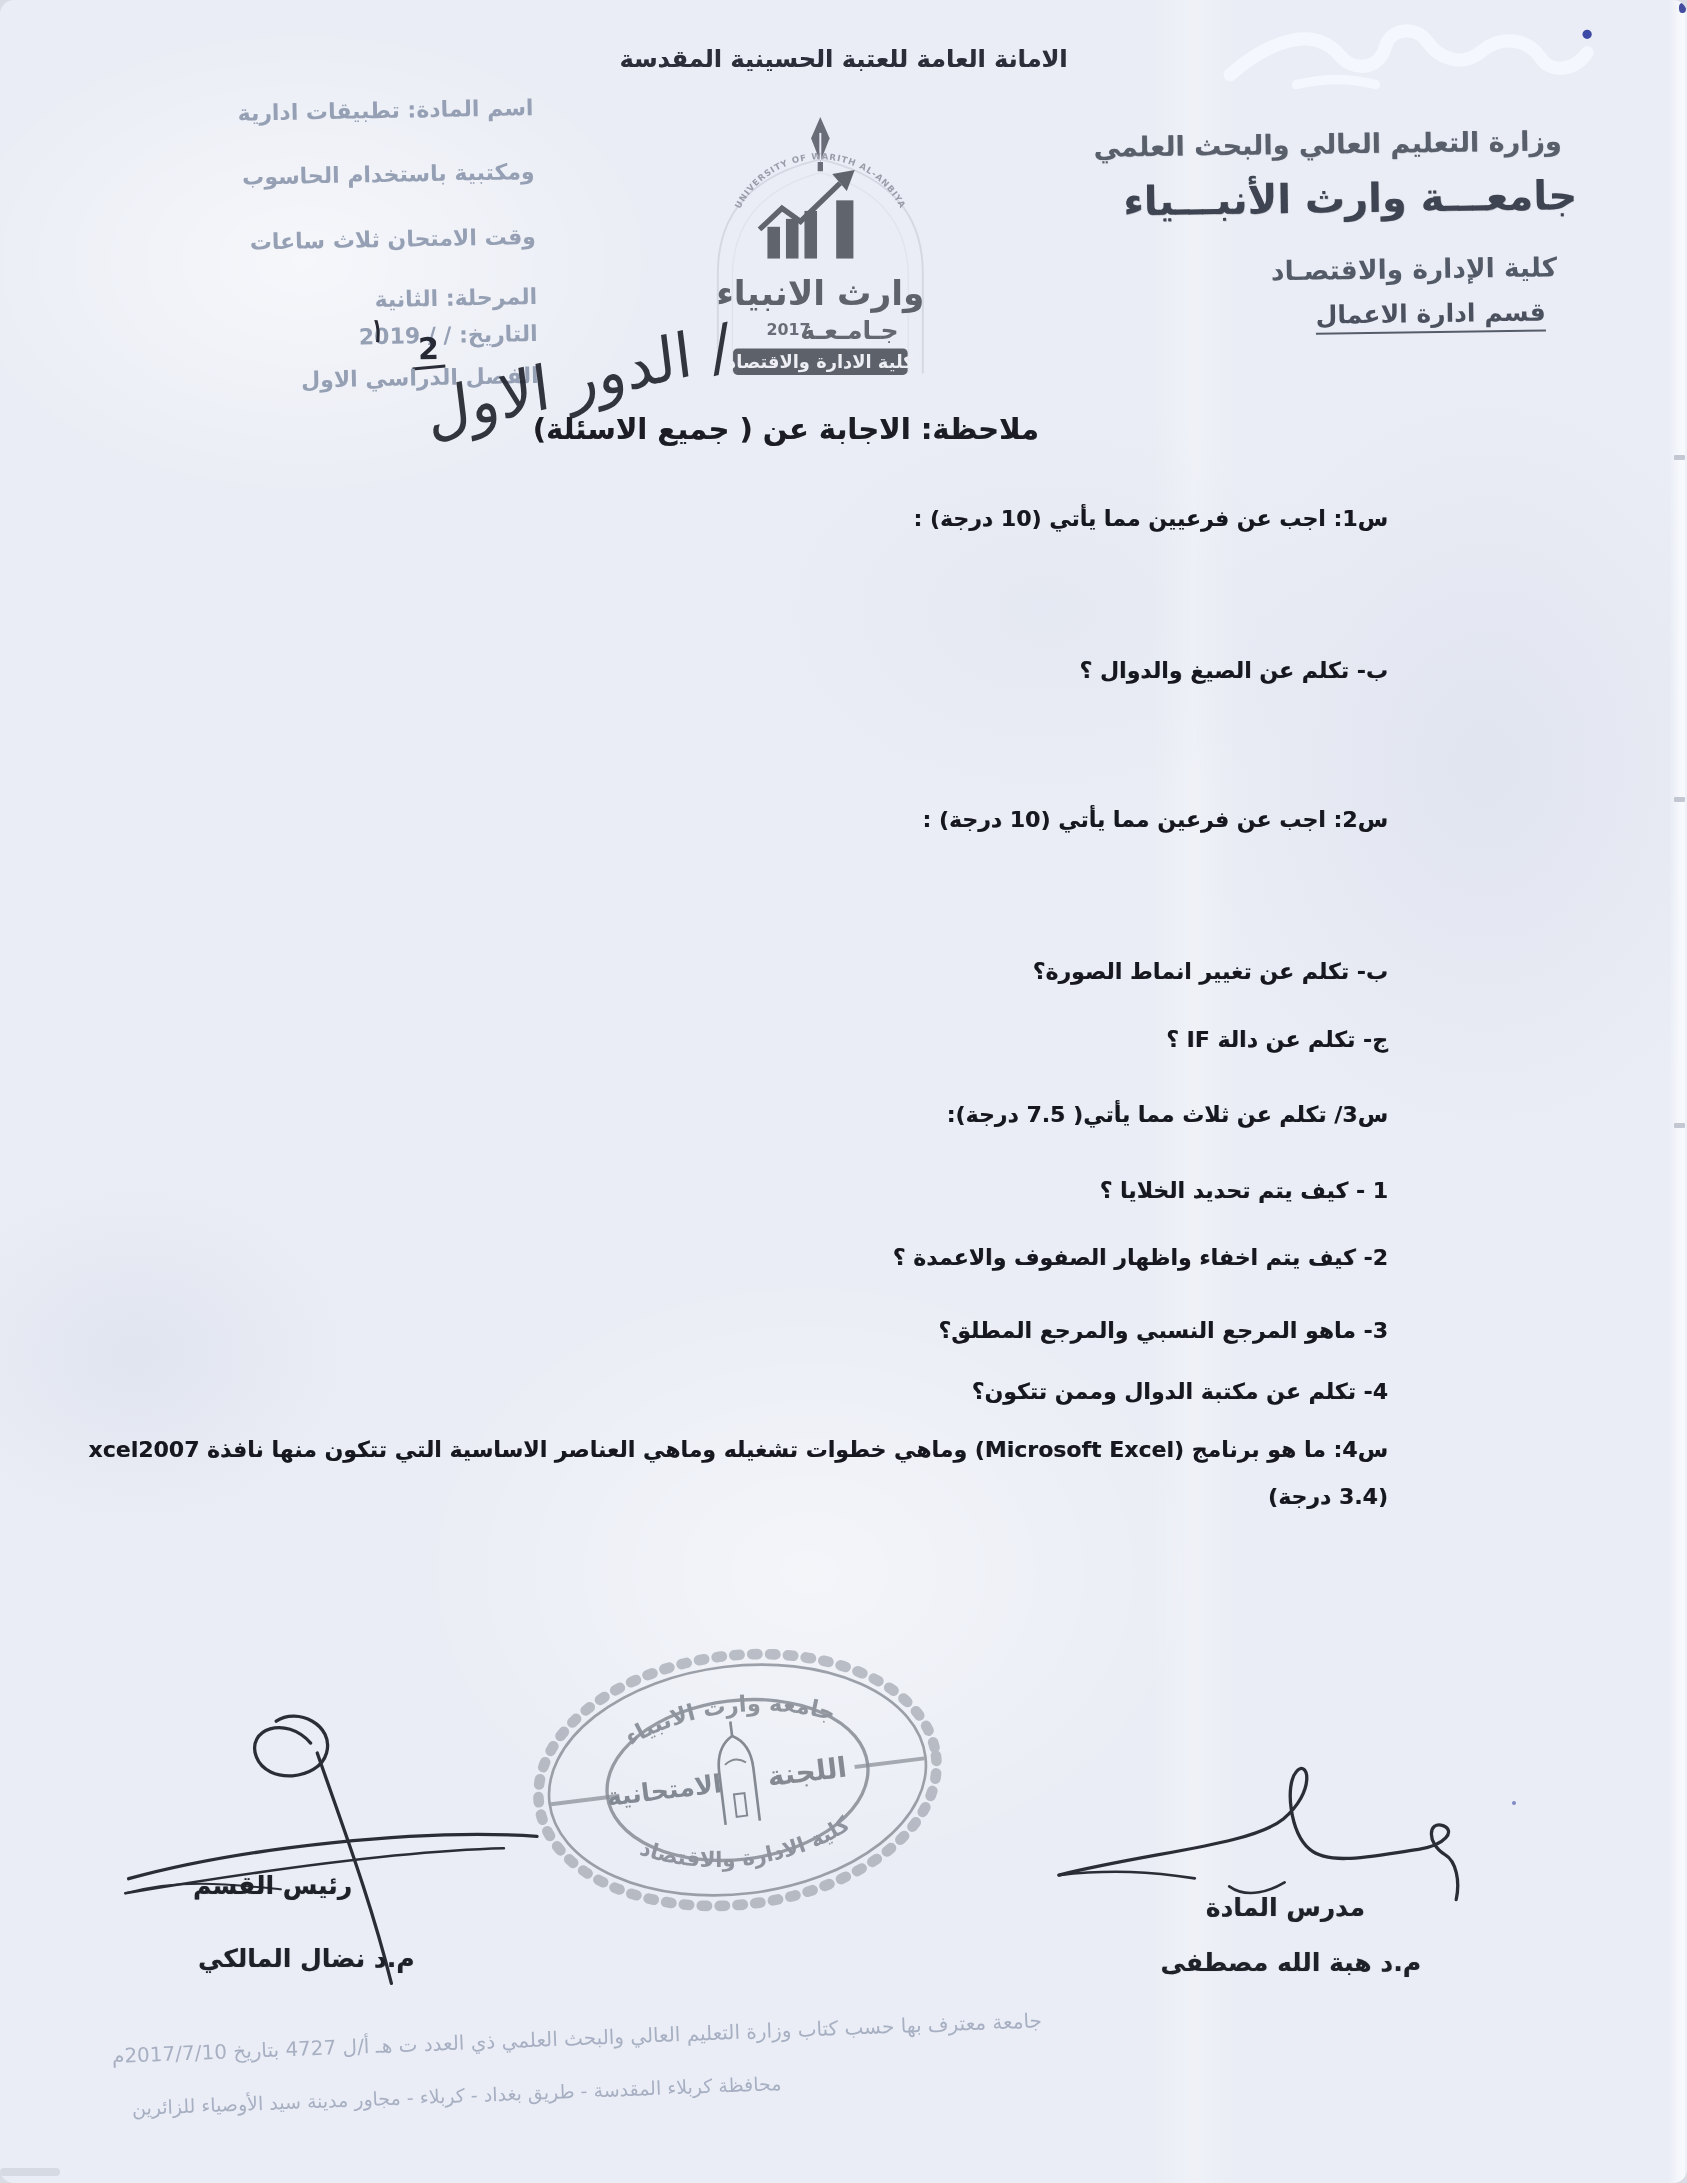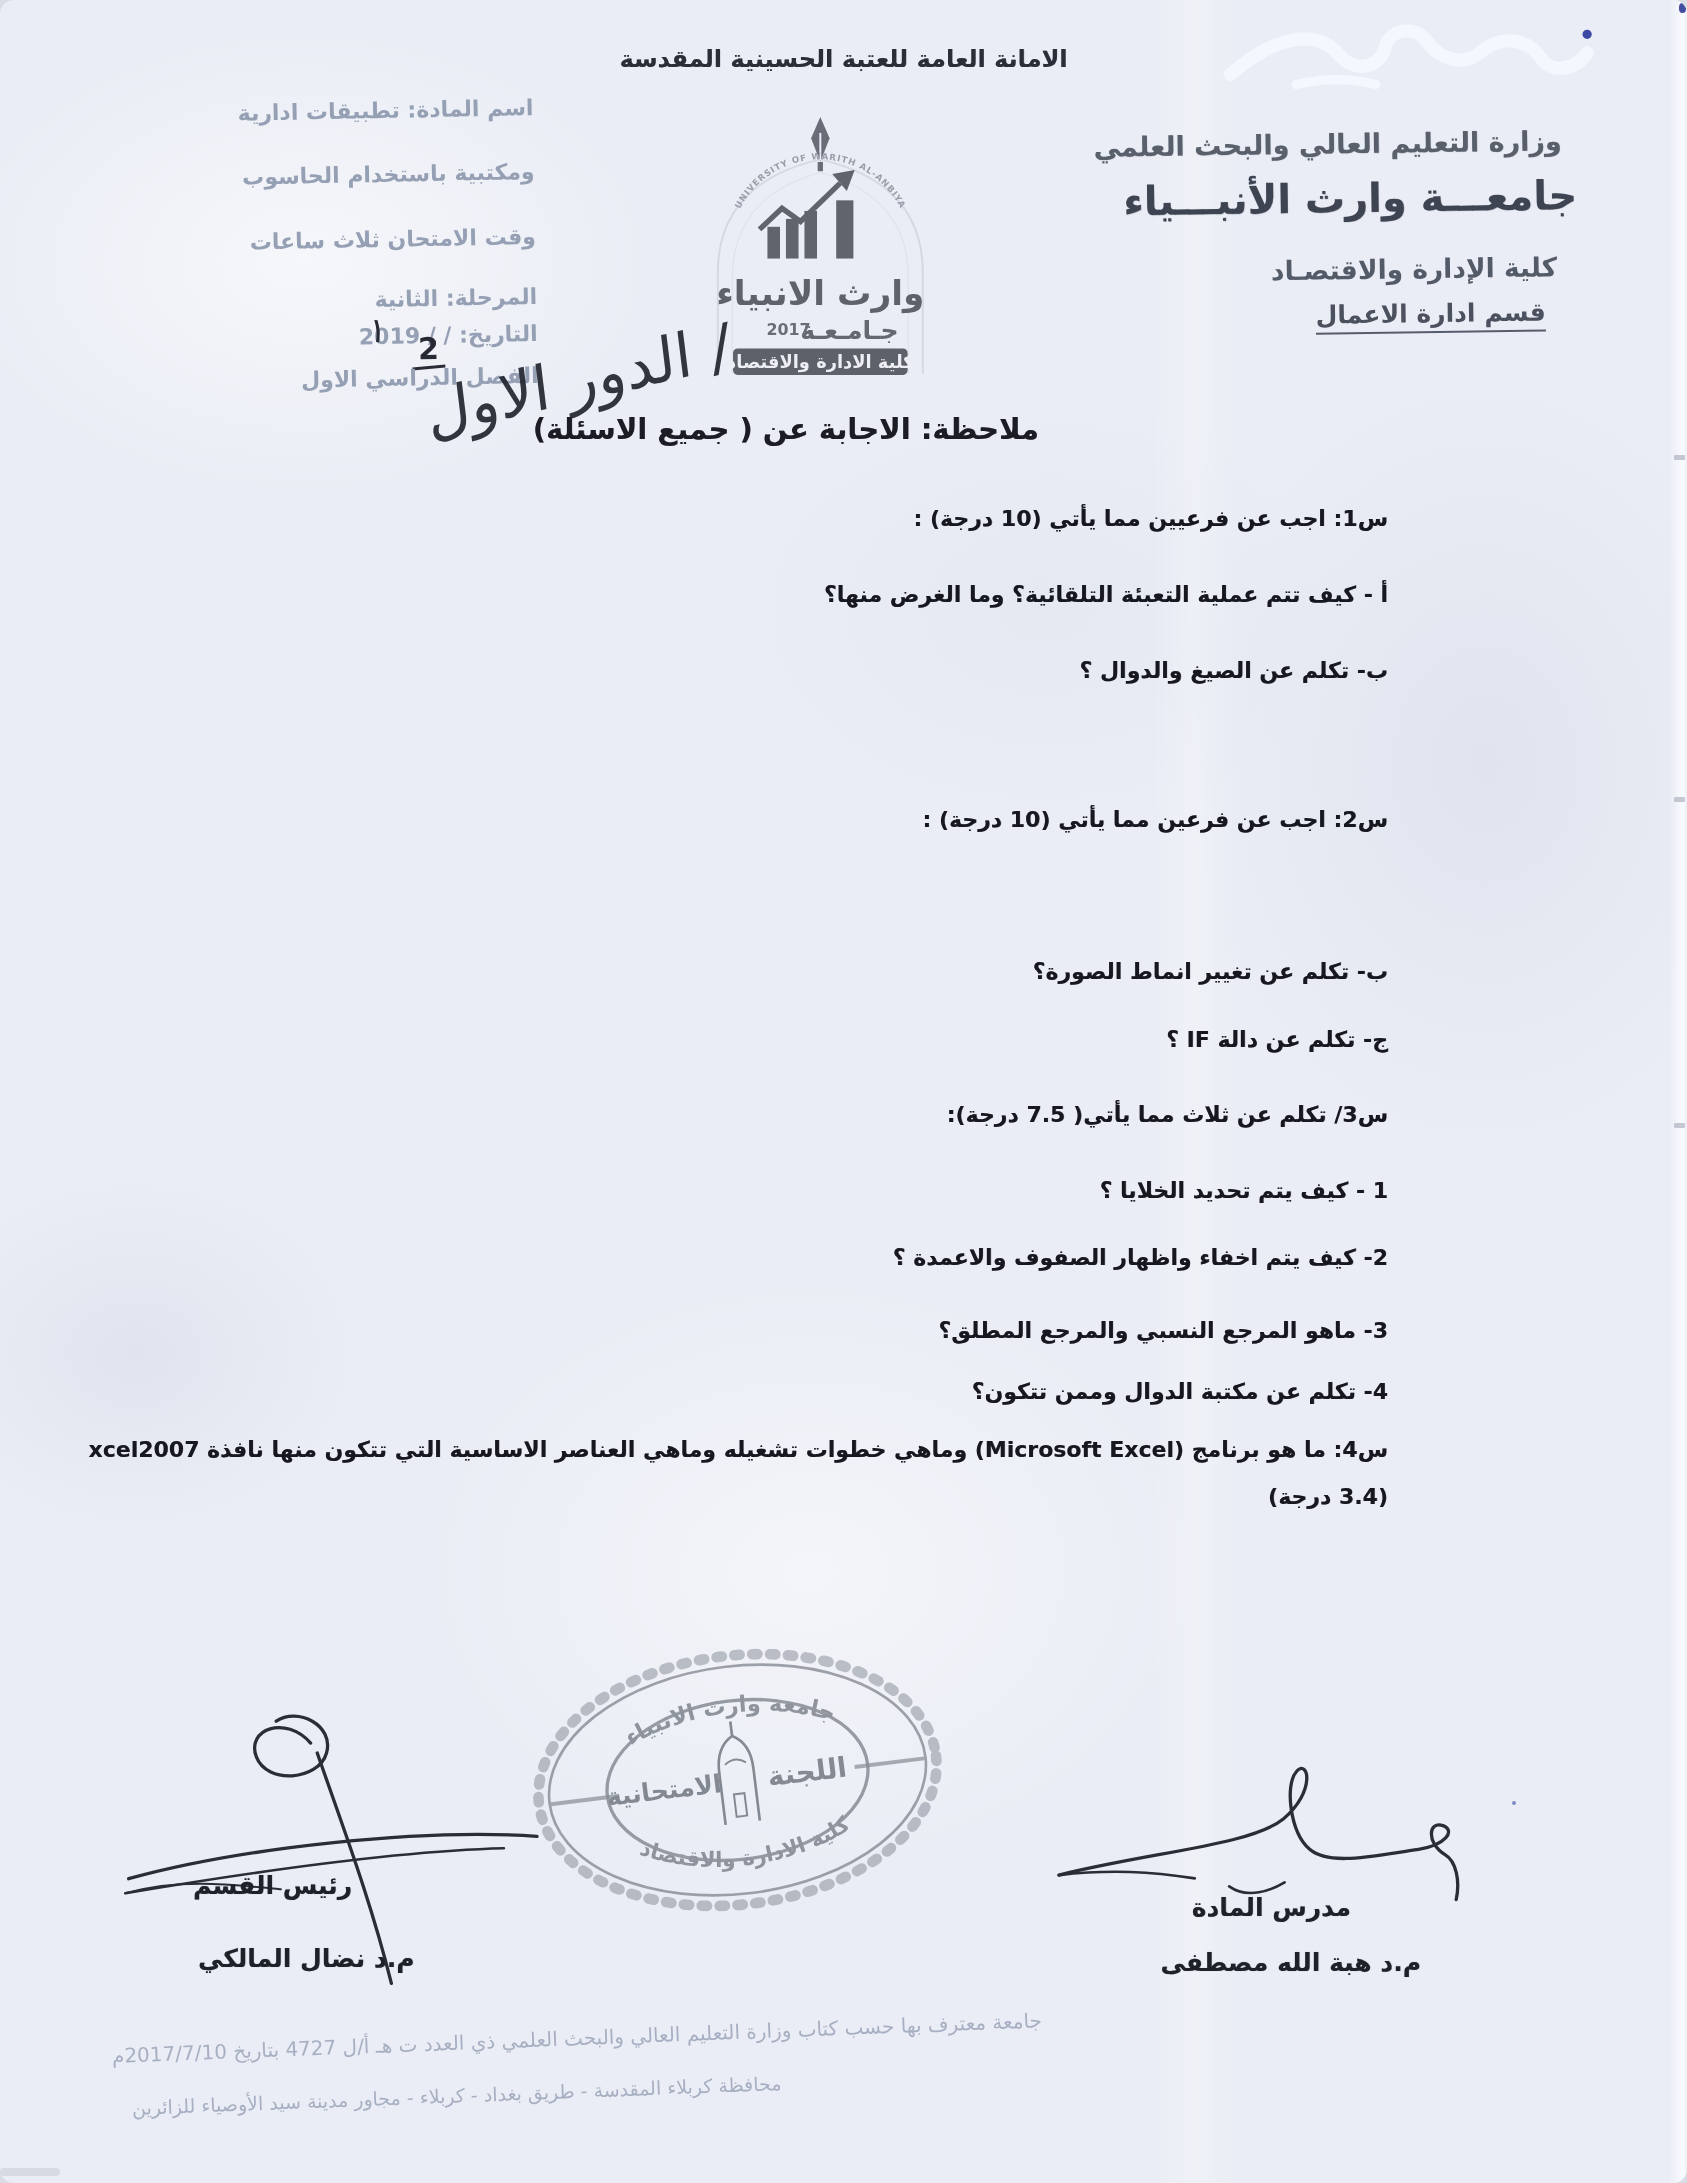--- a/index.html
+++ b/index.html
@@ -115,21 +115,20 @@
     <text x="232" y="348" text-anchor="middle" direction="rtl" font-size="38" font-weight="700" fill="#51565f">جـامـعـة</text>
     <text x="140" y="342" text-anchor="middle" font-size="24" font-weight="600" fill="#585c66">2017</text>
     <rect x="56" y="362" width="264" height="40" rx="7" fill="#4a4e56"></rect>
     <text x="188" y="391" text-anchor="middle" direction="rtl" font-size="27" font-weight="700" fill="#eef0f5">كلية الادارة والاقتصاد</text>
   </svg>
 
   <div class="abs rtl nowrap ink note-print">ملاحظة: الاجابة عن ( جميع الاسئلة)</div>
   <div class="abs rtl nowrap note-hand">/ الدور الاول</div>
 
   <div class="abs q" style="top:506px;">س1: اجب عن فرعيين مما يأتي  (10 درجة) :</div>
-  <div class="abs q" style="top:582px;">أ - كيف تتم عملية التعبئة التلقائية؟ وما الغرض منها؟</div>
   <div class="abs q" style="top:658px;">ب- تكلم عن الصيغ والدوال ؟</div>
   <div class="abs q" style="top:807px;">س2: اجب عن فرعين مما يأتي (10 درجة) :</div>
   <div class="abs q" style="top:959px;">ب- تكلم عن تغيير انماط الصورة؟</div>
   <div class="abs q" style="top:1027px;">ج- تكلم عن دالة IF ؟</div>
   <div class="abs q" style="top:1102px;">س3/ تكلم عن ثلاث مما يأتي( 7.5 درجة):</div>
   <div class="abs q" style="top:1178px;">1 - كيف يتم تحديد الخلايا ؟</div>
   <div class="abs q" style="top:1245px;">2- كيف يتم اخفاء واظهار الصفوف والاعمدة ؟</div>
   <div class="abs q" style="top:1318px;">3- ماهو المرجع النسبي والمرجع المطلق؟</div>
   <div class="abs q" style="top:1379px;">4- تكلم عن مكتبة الدوال وممن تتكون؟</div>
   <div class="abs q" style="top:1437px;text-align:center;">س4: ما هو برنامج (Microsoft Excel) وماهي خطوات تشغيله وماهي العناصر الاساسية التي تتكون منها نافذة xcel2007</div>
@@ -159,21 +158,21 @@
     <text font-size="32" font-weight="700" fill="#7a808a" direction="rtl">
       <textPath href="#stampBot" startOffset="50%" text-anchor="middle">كلية الادارة والاقتصاد</textPath>
     </text>
   </svg>
 
   <svg class="abs" style="left:1032px;top:1720px;" width="463" height="198" viewBox="0 0 700 300">
     <path d="M 40 235 C 180 200 330 190 380 150 C 430 108 418 58 400 78 C 382 98 390 170 420 196 C 450 222 520 205 585 196 C 625 190 642 168 622 160 C 600 152 596 186 625 204 C 642 214 648 244 642 272" fill="none" stroke="#2a2d36" stroke-width="5" stroke-linecap="round"></path>
     <path d="M 40 235 C 120 226 180 230 246 240" fill="none" stroke="#2a2d36" stroke-width="4" stroke-linecap="round"></path>
     <path d="M 298 252 C 326 272 362 258 382 246" fill="none" stroke="#2a2d36" stroke-width="4" stroke-linecap="round"></path>
   </svg>
-  <div class="abs rtl nowrap sig-label" style="right:336px;top:1893px;">مدرس المادة</div>
+  <div class="abs rtl nowrap sig-label" style="right:322px;top:1893px;">مدرس المادة</div>
   <div class="abs rtl nowrap sig-label" style="right:266px;top:1948px;">م.د هبة الله مصطفى</div>
 
   <svg class="abs" style="left:79px;top:1680px;" width="503" height="318" viewBox="0 0 760 480">
     <path d="M 350 95 C 312 52 252 74 268 116 C 284 158 362 152 374 110 C 386 68 330 40 298 62" fill="none" stroke="#2a2d36" stroke-width="5" stroke-linecap="round"></path>
     <path d="M 360 110 C 398 220 440 330 472 458" fill="none" stroke="#2a2d36" stroke-width="5" stroke-linecap="round"></path>
     <path d="M 75 300 C 250 252 520 224 692 236" fill="none" stroke="#2a2d36" stroke-width="5" stroke-linecap="round"></path>
     <path d="M 70 322 C 260 290 480 258 642 254" fill="none" stroke="#2a2d36" stroke-width="4" stroke-linecap="round"></path>
     <path d="M 70 322 C 150 300 225 308 305 316" fill="none" stroke="#2a2d36" stroke-width="3" stroke-linecap="round"></path>
   </svg>
   <div class="abs rtl nowrap sig-label" style="left:193px;top:1871px;">رئيس القسم</div>

